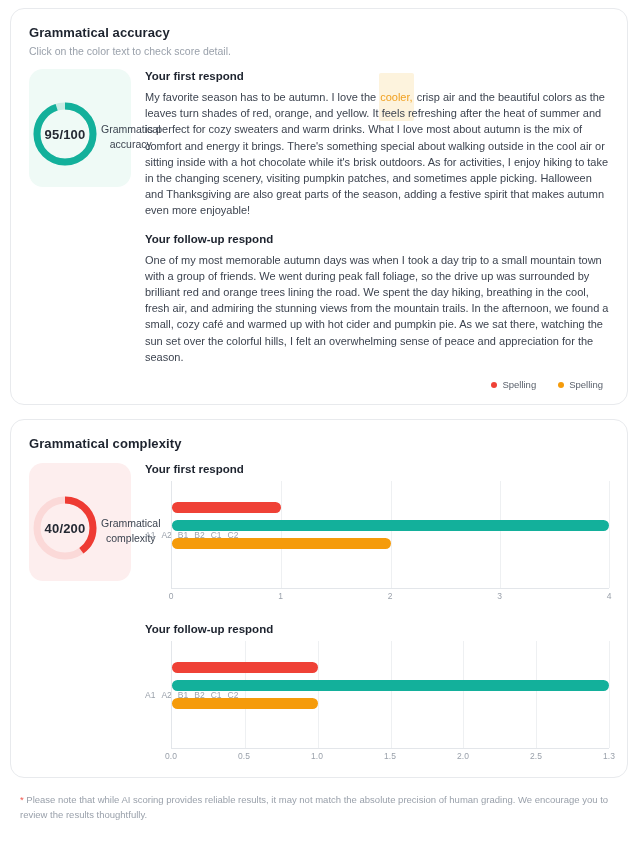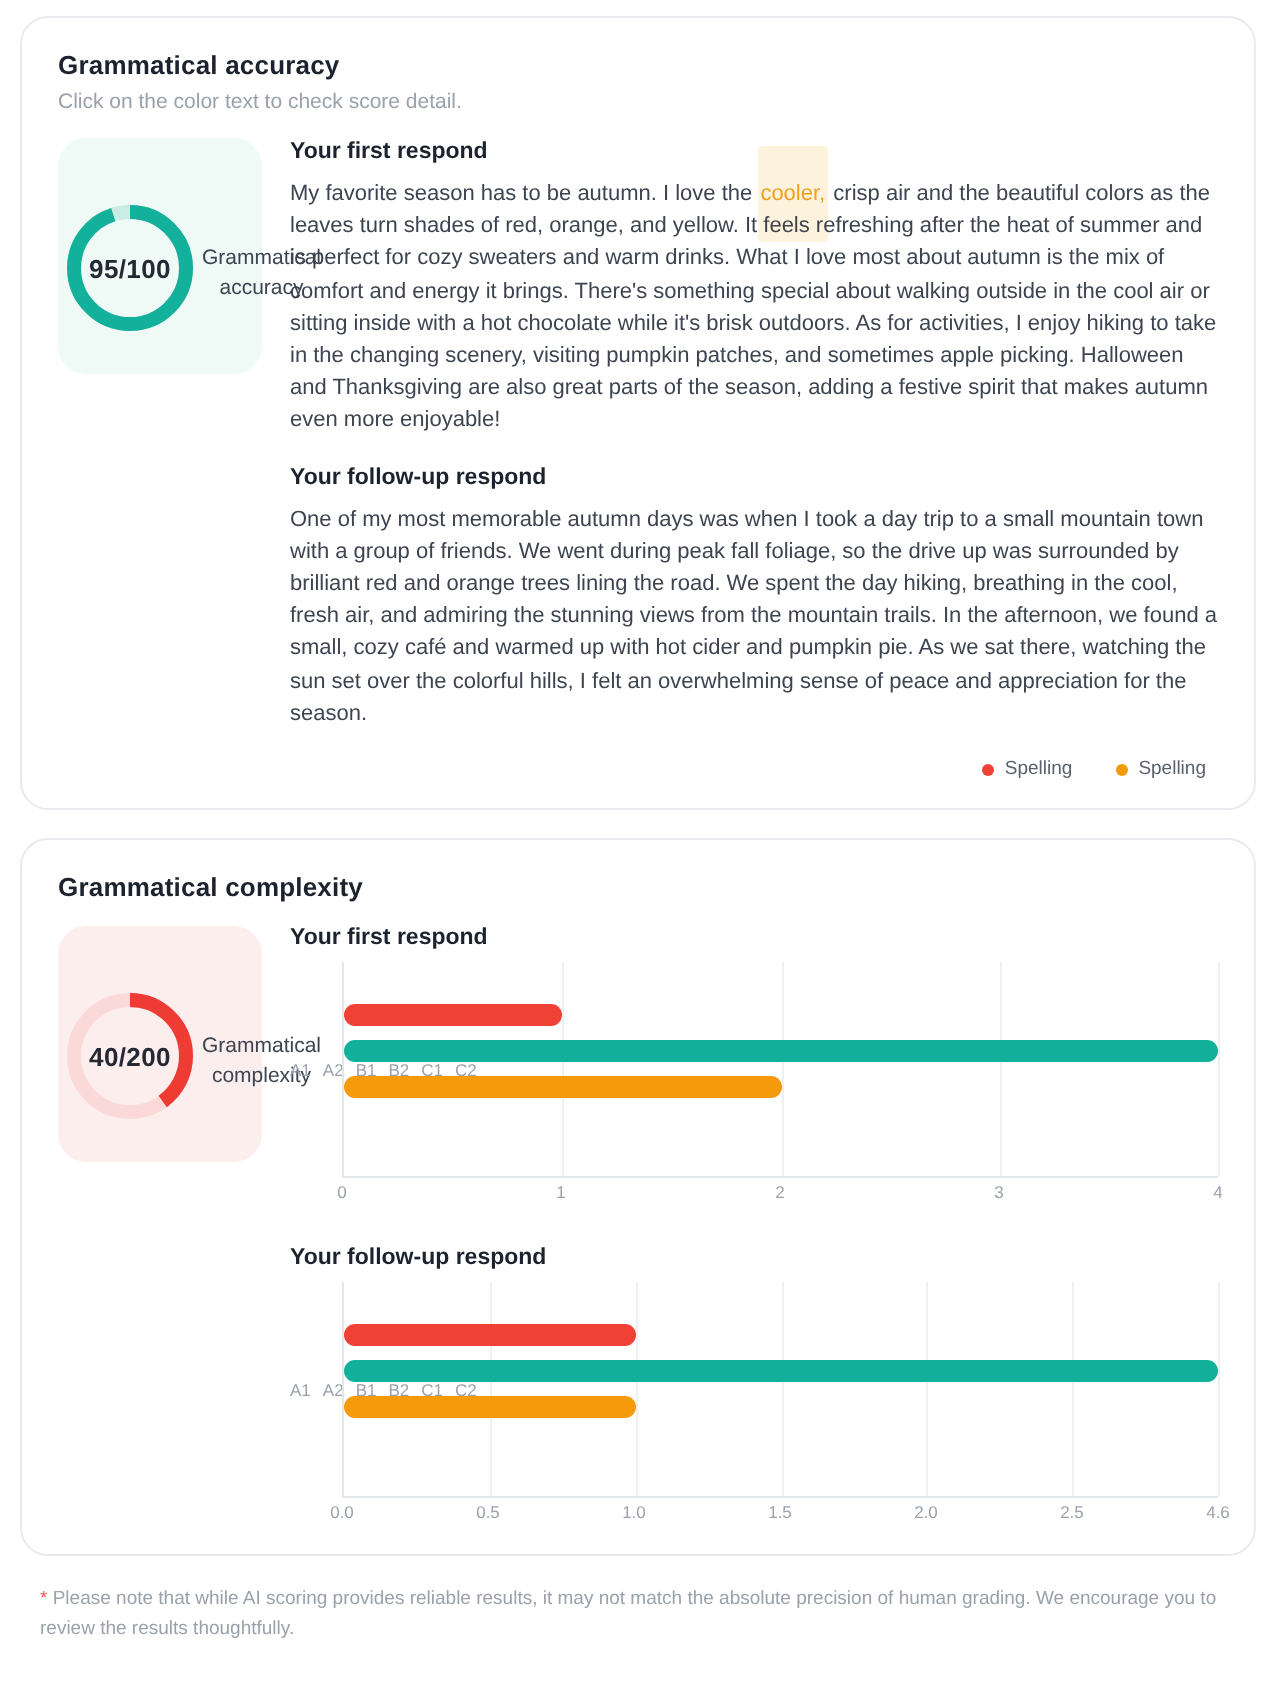--- a/index.html
+++ b/index.html
@@ -243,21 +243,21 @@
                 </div>
             </div>
           </div>
           <div class="x-axis">
               <span class="x-tick" style="left: 0%;">0.0</span>
               <span class="x-tick" style="left: 16.6667%;">0.5</span>
               <span class="x-tick" style="left: 33.3333%;">1.0</span>
               <span class="x-tick" style="left: 50%;">1.5</span>
               <span class="x-tick" style="left: 66.6667%;">2.0</span>
               <span class="x-tick" style="left: 83.3333%;">2.5</span>
-              <span class="x-tick" style="left: 100%;">4.6</span>
+              <span class="x-tick" style="left: 100%;">1.3</span>
             </div>
         </div>
       </div>
     </div>
   </div>
 
   <div class="footnote">
     <span class="star">*</span><span> Please note that while AI scoring provides reliable results, it may not match the absolute precision of human grading. We encourage you to review the results thoughtfully.</span>
   </div>
 

